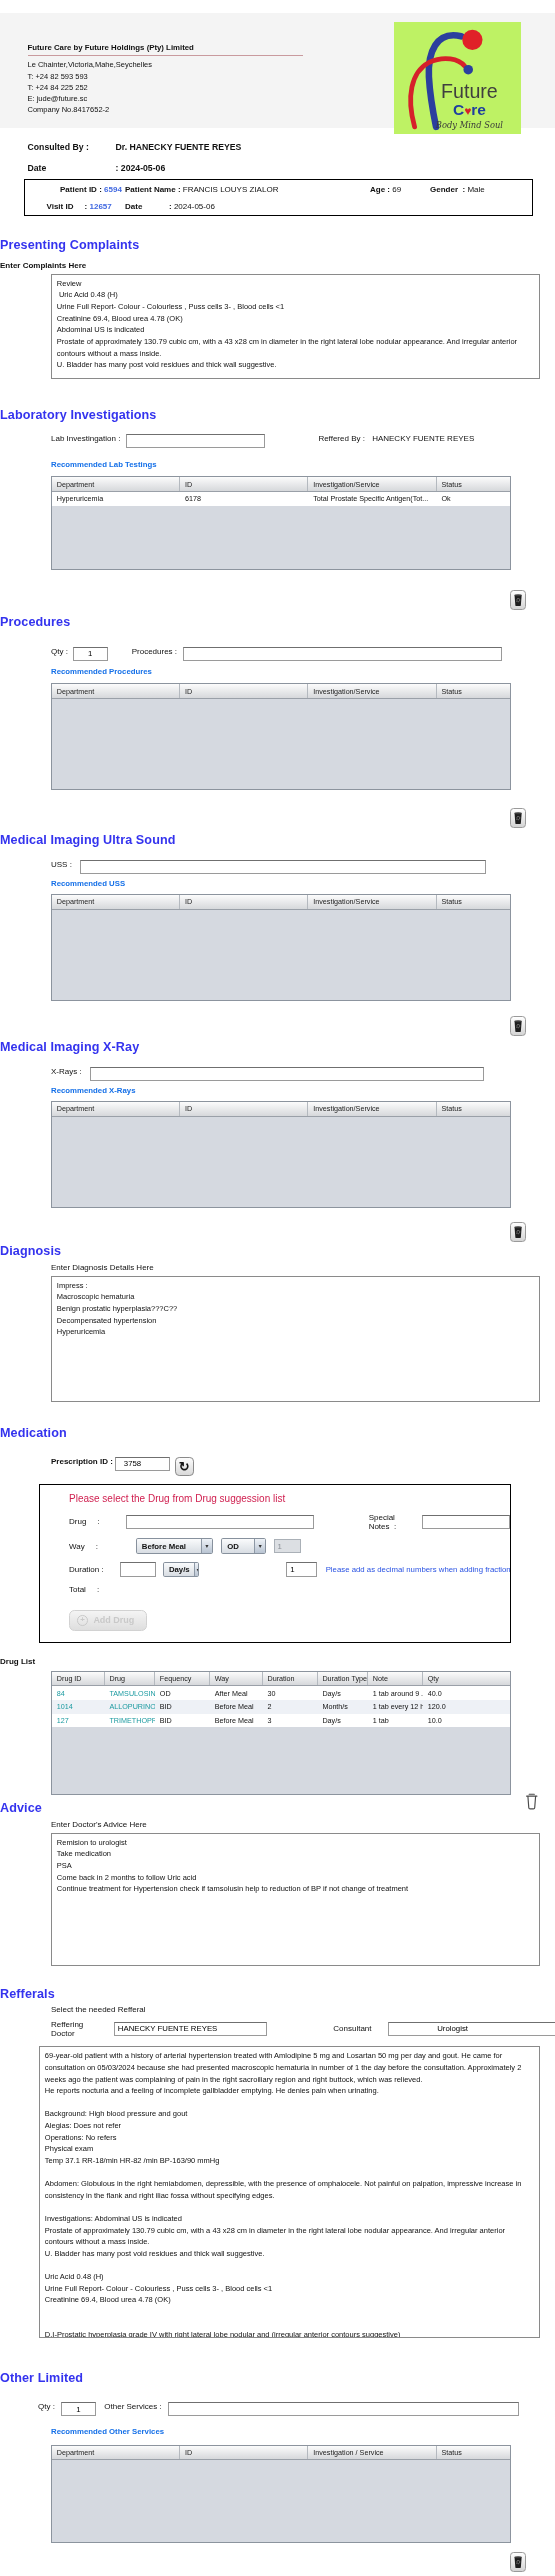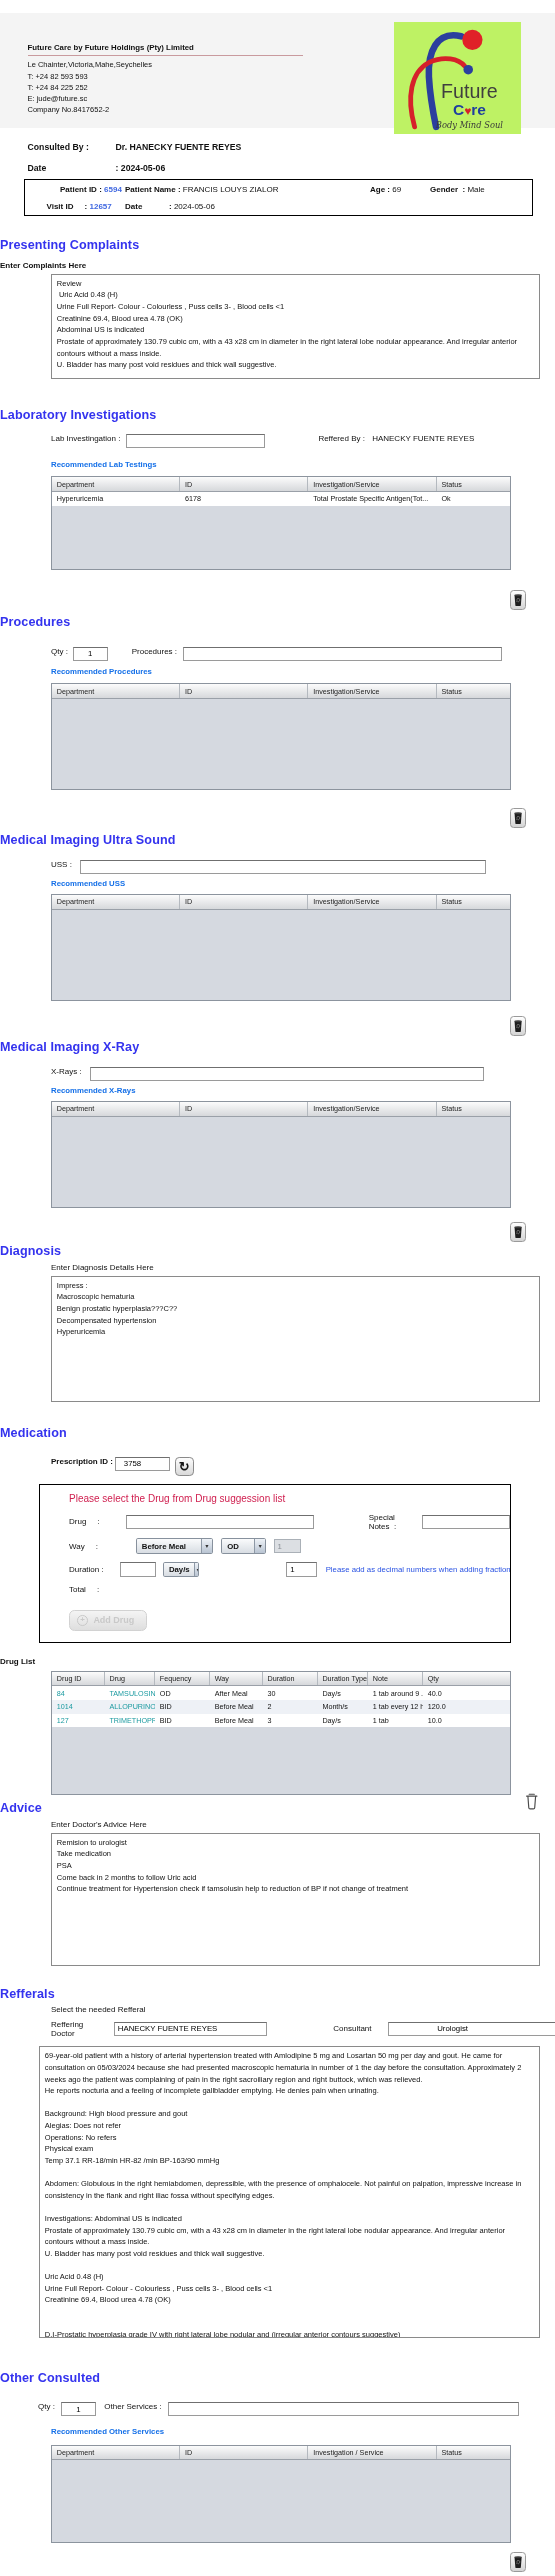--- a/index.html
+++ b/index.html
@@ -405,21 +405,21 @@
 Creatinine 69.4, Blood urea 4.78 (OK)
 
 
 D.I-Prostatic hyperplasia grade IV with right lateral lobe nodular and (irregular anterior contours suggestive)
 
 
 TTO: Treatment is given with tamsolusin tab 0.4mg 1 tab od for 4 weeks until get a valuation with specialist&lt;/br&gt;&lt;/br&gt;&lt;/br&gt;&lt;/br&gt;
 &lt;/br&gt;- Febuxostac tab 40 mg 1 tab od for 15 days &lt;/br&gt;</textarea>
 
 
-<div class="section-title" style="margin-top:33px;">Other Consulted</div>
+<div class="section-title" style="margin-top:33px;">Other Limited</div>
 <div class="form-row" style="margin-top:16.7px; margin-left:38px;">
   <span>Qty :</span>
   <input class="inp qty-inp" style="margin-left: 6px;" value="1">
   <span style="margin-left:8.4px;">Other Services :</span>
   <input class="inp" style="width: 351px; margin-left: 6px;">
 </div>
 <div class="blue-link" style="margin-top:10.8px;">Recommended Other Services</div>
 <div class="tbl" style="margin-top:8.4px;">
   <div class="tbl-head">
     <div class="th c1">Department</div>

